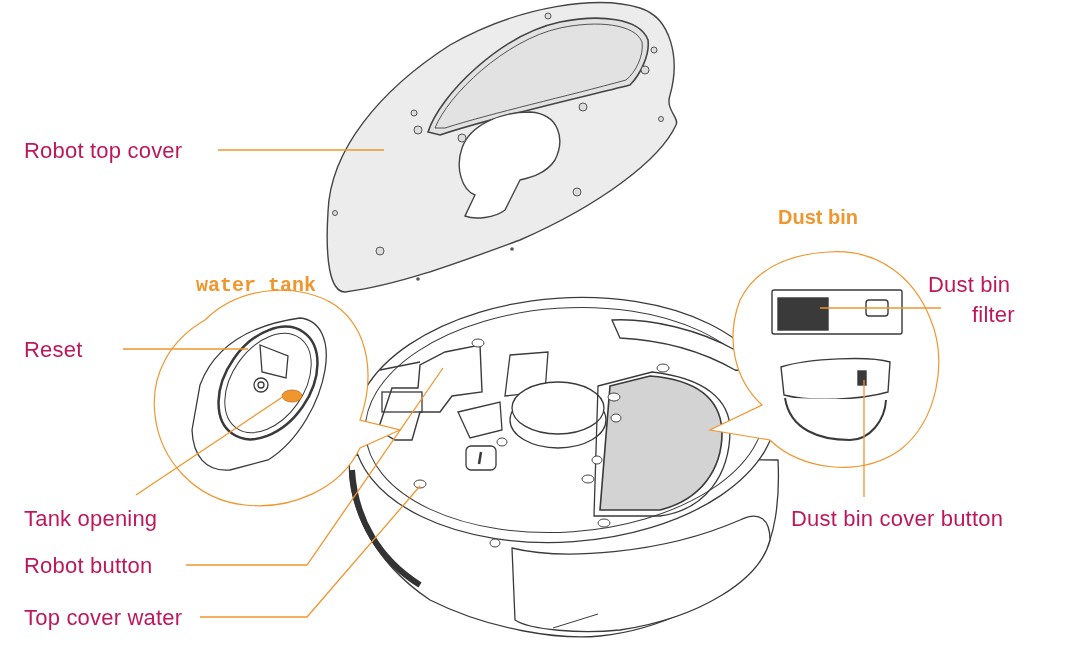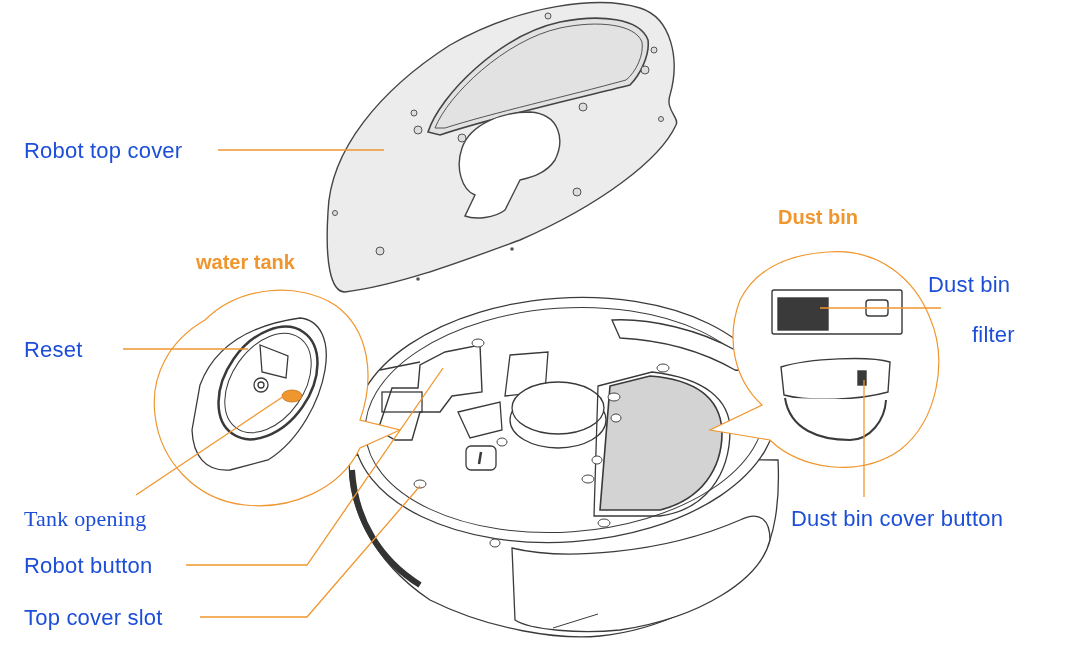--- a/index.html
+++ b/index.html
@@ -1,18 +1,18 @@
 <!DOCTYPE html>
 <html><head>
 <meta charset="utf-8">
 <style>
   html, body { margin:0; padding:0; background:#ffffff; }
   body { width:1069px; height:646px; position:relative; overflow:hidden;
          font-family:"Liberation Sans", "DejaVu Sans", sans-serif; }
-  .lbl { position:absolute; font-size:22px; color:#1d4ed8; white-space:nowrap; line-height:1; letter-spacing:0.2px; }
+  .lbl { position:absolute; font-size:22px; color:#be185d; white-space:nowrap; line-height:1; letter-spacing:0.2px; }
   .hdr { position:absolute; font-size:20px; color:#f0962e; font-weight:bold; white-space:nowrap; line-height:1; }
   svg.art { position:absolute; left:0; top:0; }
 </style>
 </head>
 <body>
 
 <svg class="art" width="1069" height="646" viewBox="0 0 1069 646">
 
   <g stroke="#444" stroke-width="1.4" fill="#ececec">
     <path d="M328,212 C330,150 380,90 450,45 C520,5 600,-5 640,8 C672,18 680,60 670,95 C665,110 680,118 676,125 C660,160 600,205 520,240 C460,262 400,285 345,292 C330,292 325,260 328,212 Z"></path>
@@ -111,21 +111,21 @@
     <line x1="123" y1="349" x2="248" y2="349"></line>
     <line x1="136" y1="495" x2="290" y2="392"></line>
     <polyline points="186,565 307,565 443,368"></polyline>
     <polyline points="200,617 307,617 420,486"></polyline>
     <line x1="820" y1="308" x2="941" y2="308"></line>
     <line x1="864" y1="380" x2="864" y2="497"></line>
   </g>
 </svg>
 
 <div class="lbl" style="left:24px;top:140px;">Robot top cover</div>
-<div class="hdr" style="left:196px;top:252px;">water tank</div>
+<div class="hdr" style="left:196px;top:276px;font-family:Liberation Mono, monospace;">water tank</div>
 <div class="lbl" style="left:24px;top:339px;">Reset</div>
-<div class="lbl" style="left:24px;top:508px;font-family:Liberation Serif, serif;">Tank opening</div>
+<div class="lbl" style="left:24px;top:508px;">Tank opening</div>
 <div class="lbl" style="left:24px;top:555px;">Robot button</div>
-<div class="lbl" style="left:24px;top:607px;">Top cover slot</div>
+<div class="lbl" style="left:24px;top:607px;">Top cover water</div>
 <div class="hdr" style="left:778px;top:207px;">Dust bin</div>
 <div class="lbl" style="left:928px;top:274px;">Dust bin</div>
-<div class="lbl" style="left:972px;top:304px;margin-top:20px;">filter</div>
+<div class="lbl" style="left:972px;top:304px;">filter</div>
 <div class="lbl" style="left:791px;top:508px;">Dust bin cover button</div>
 
 </body></html>

